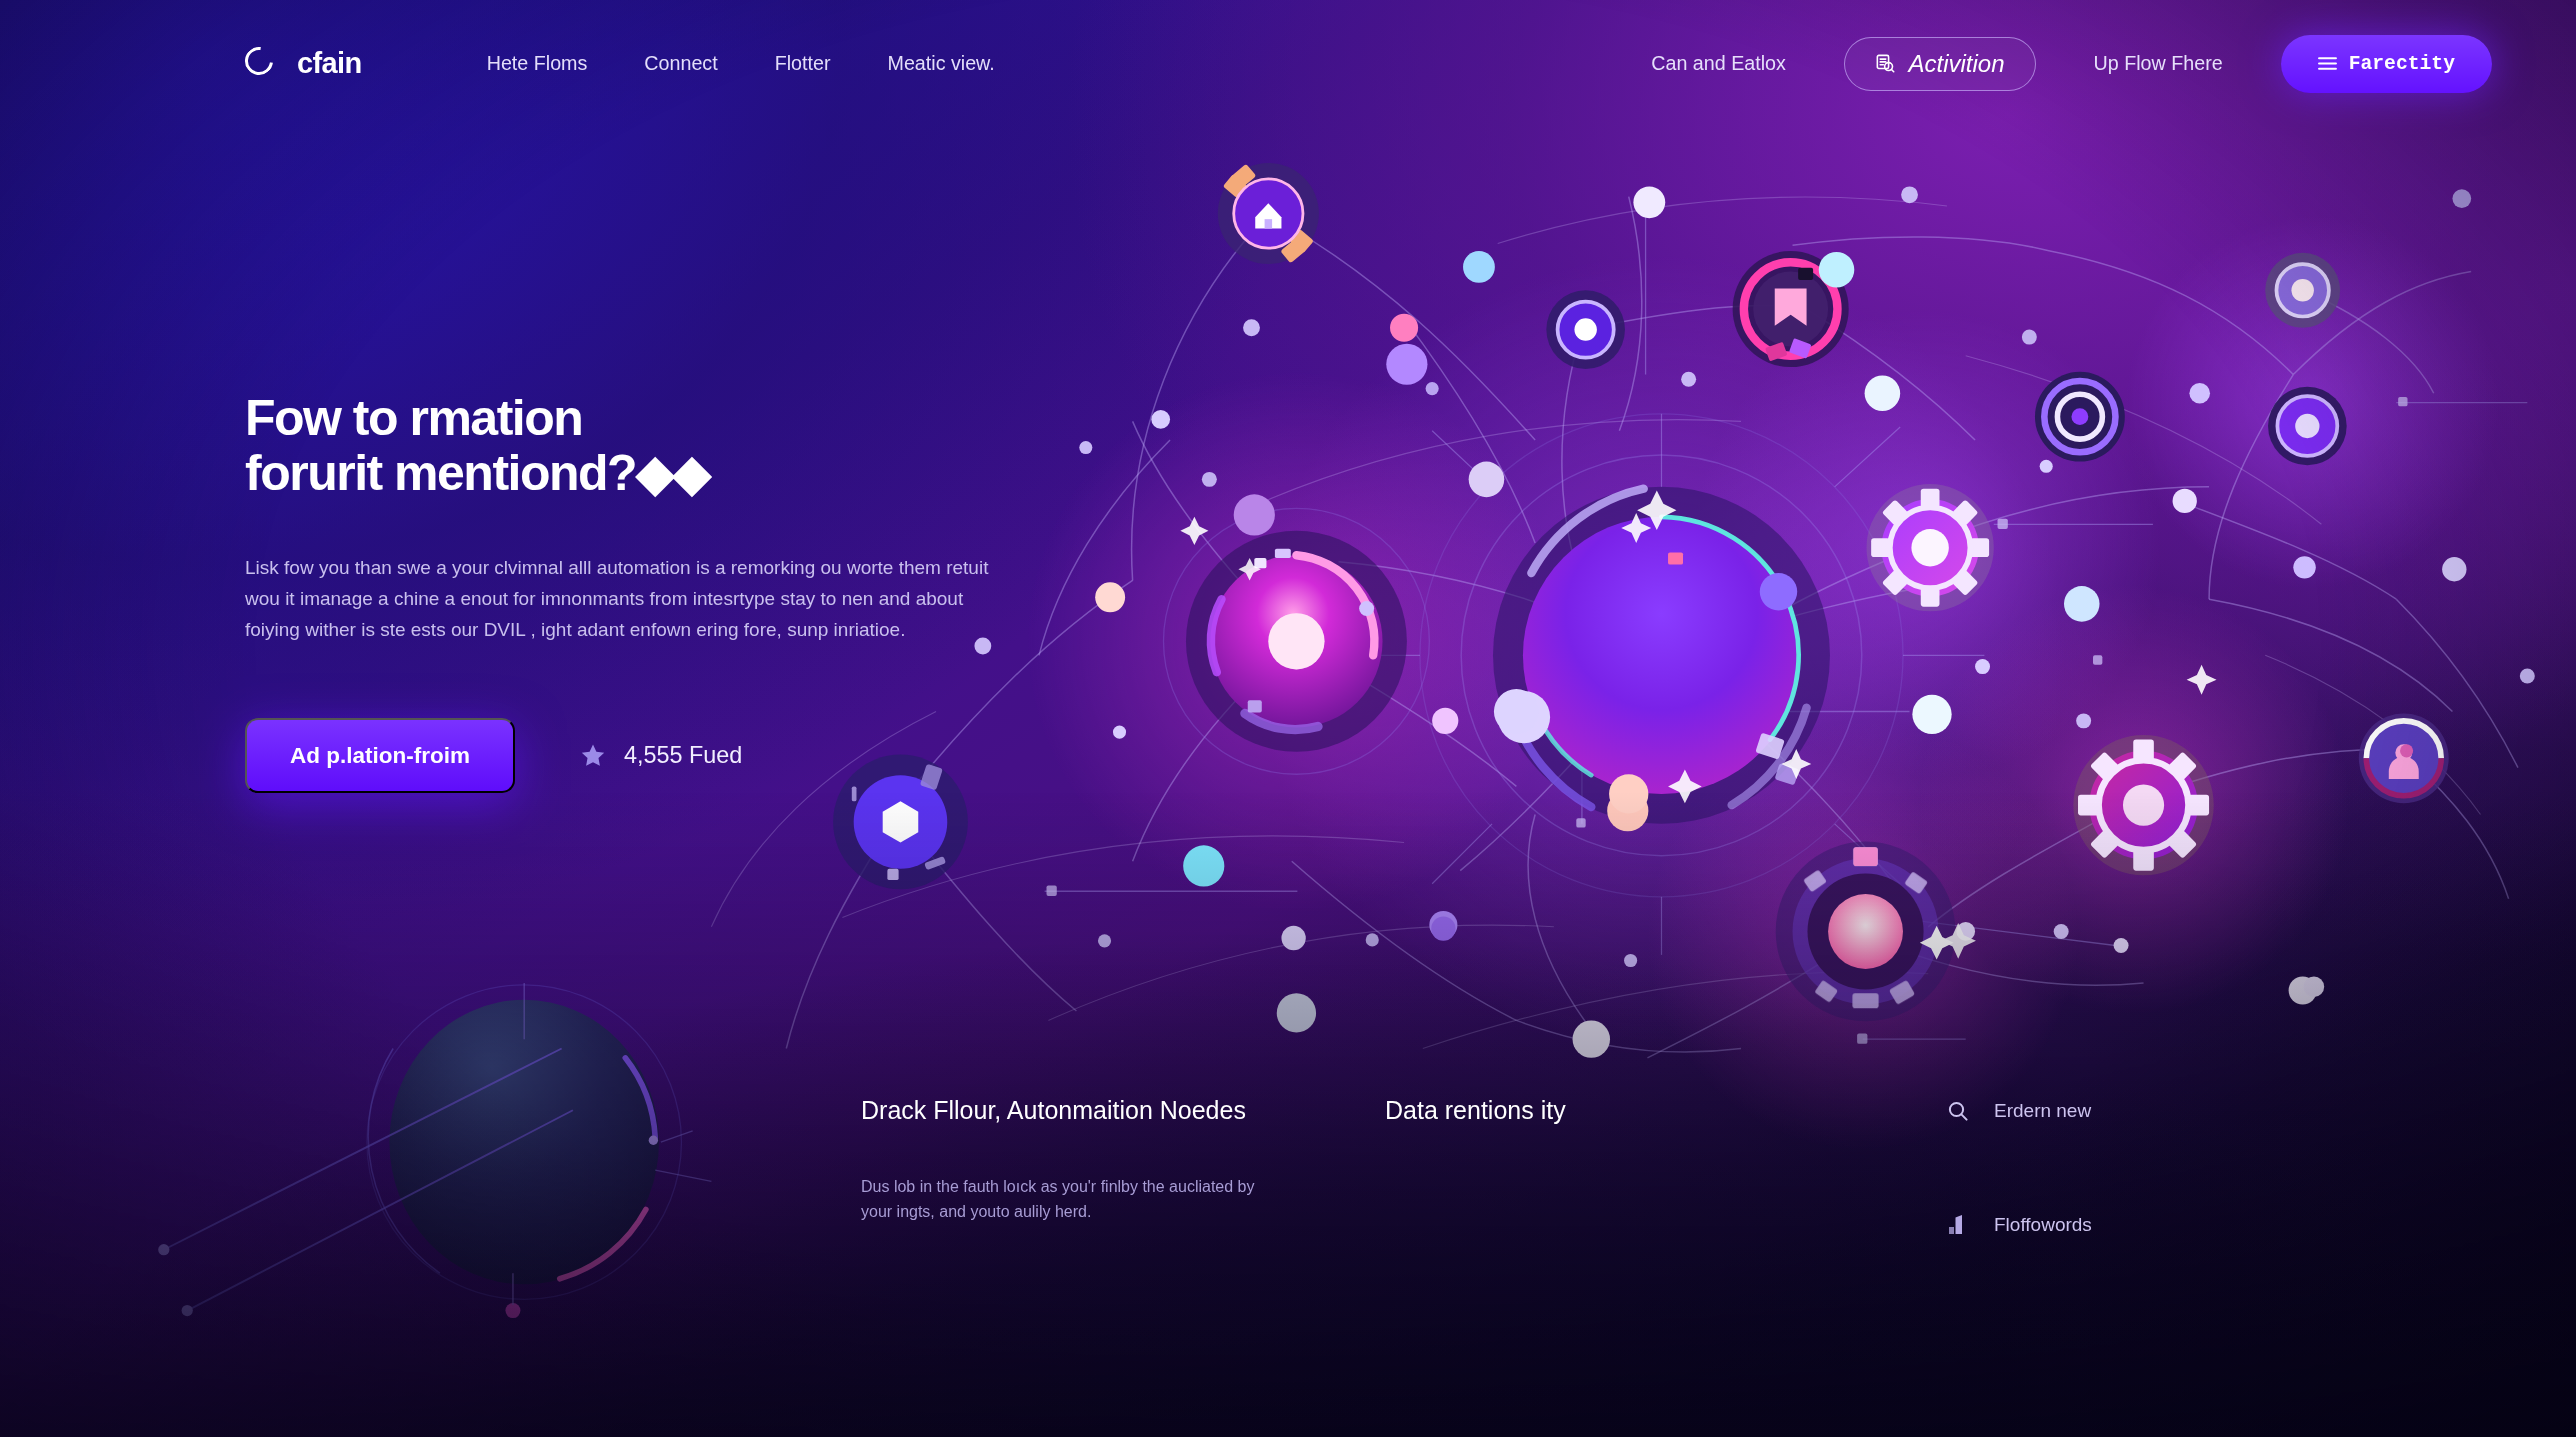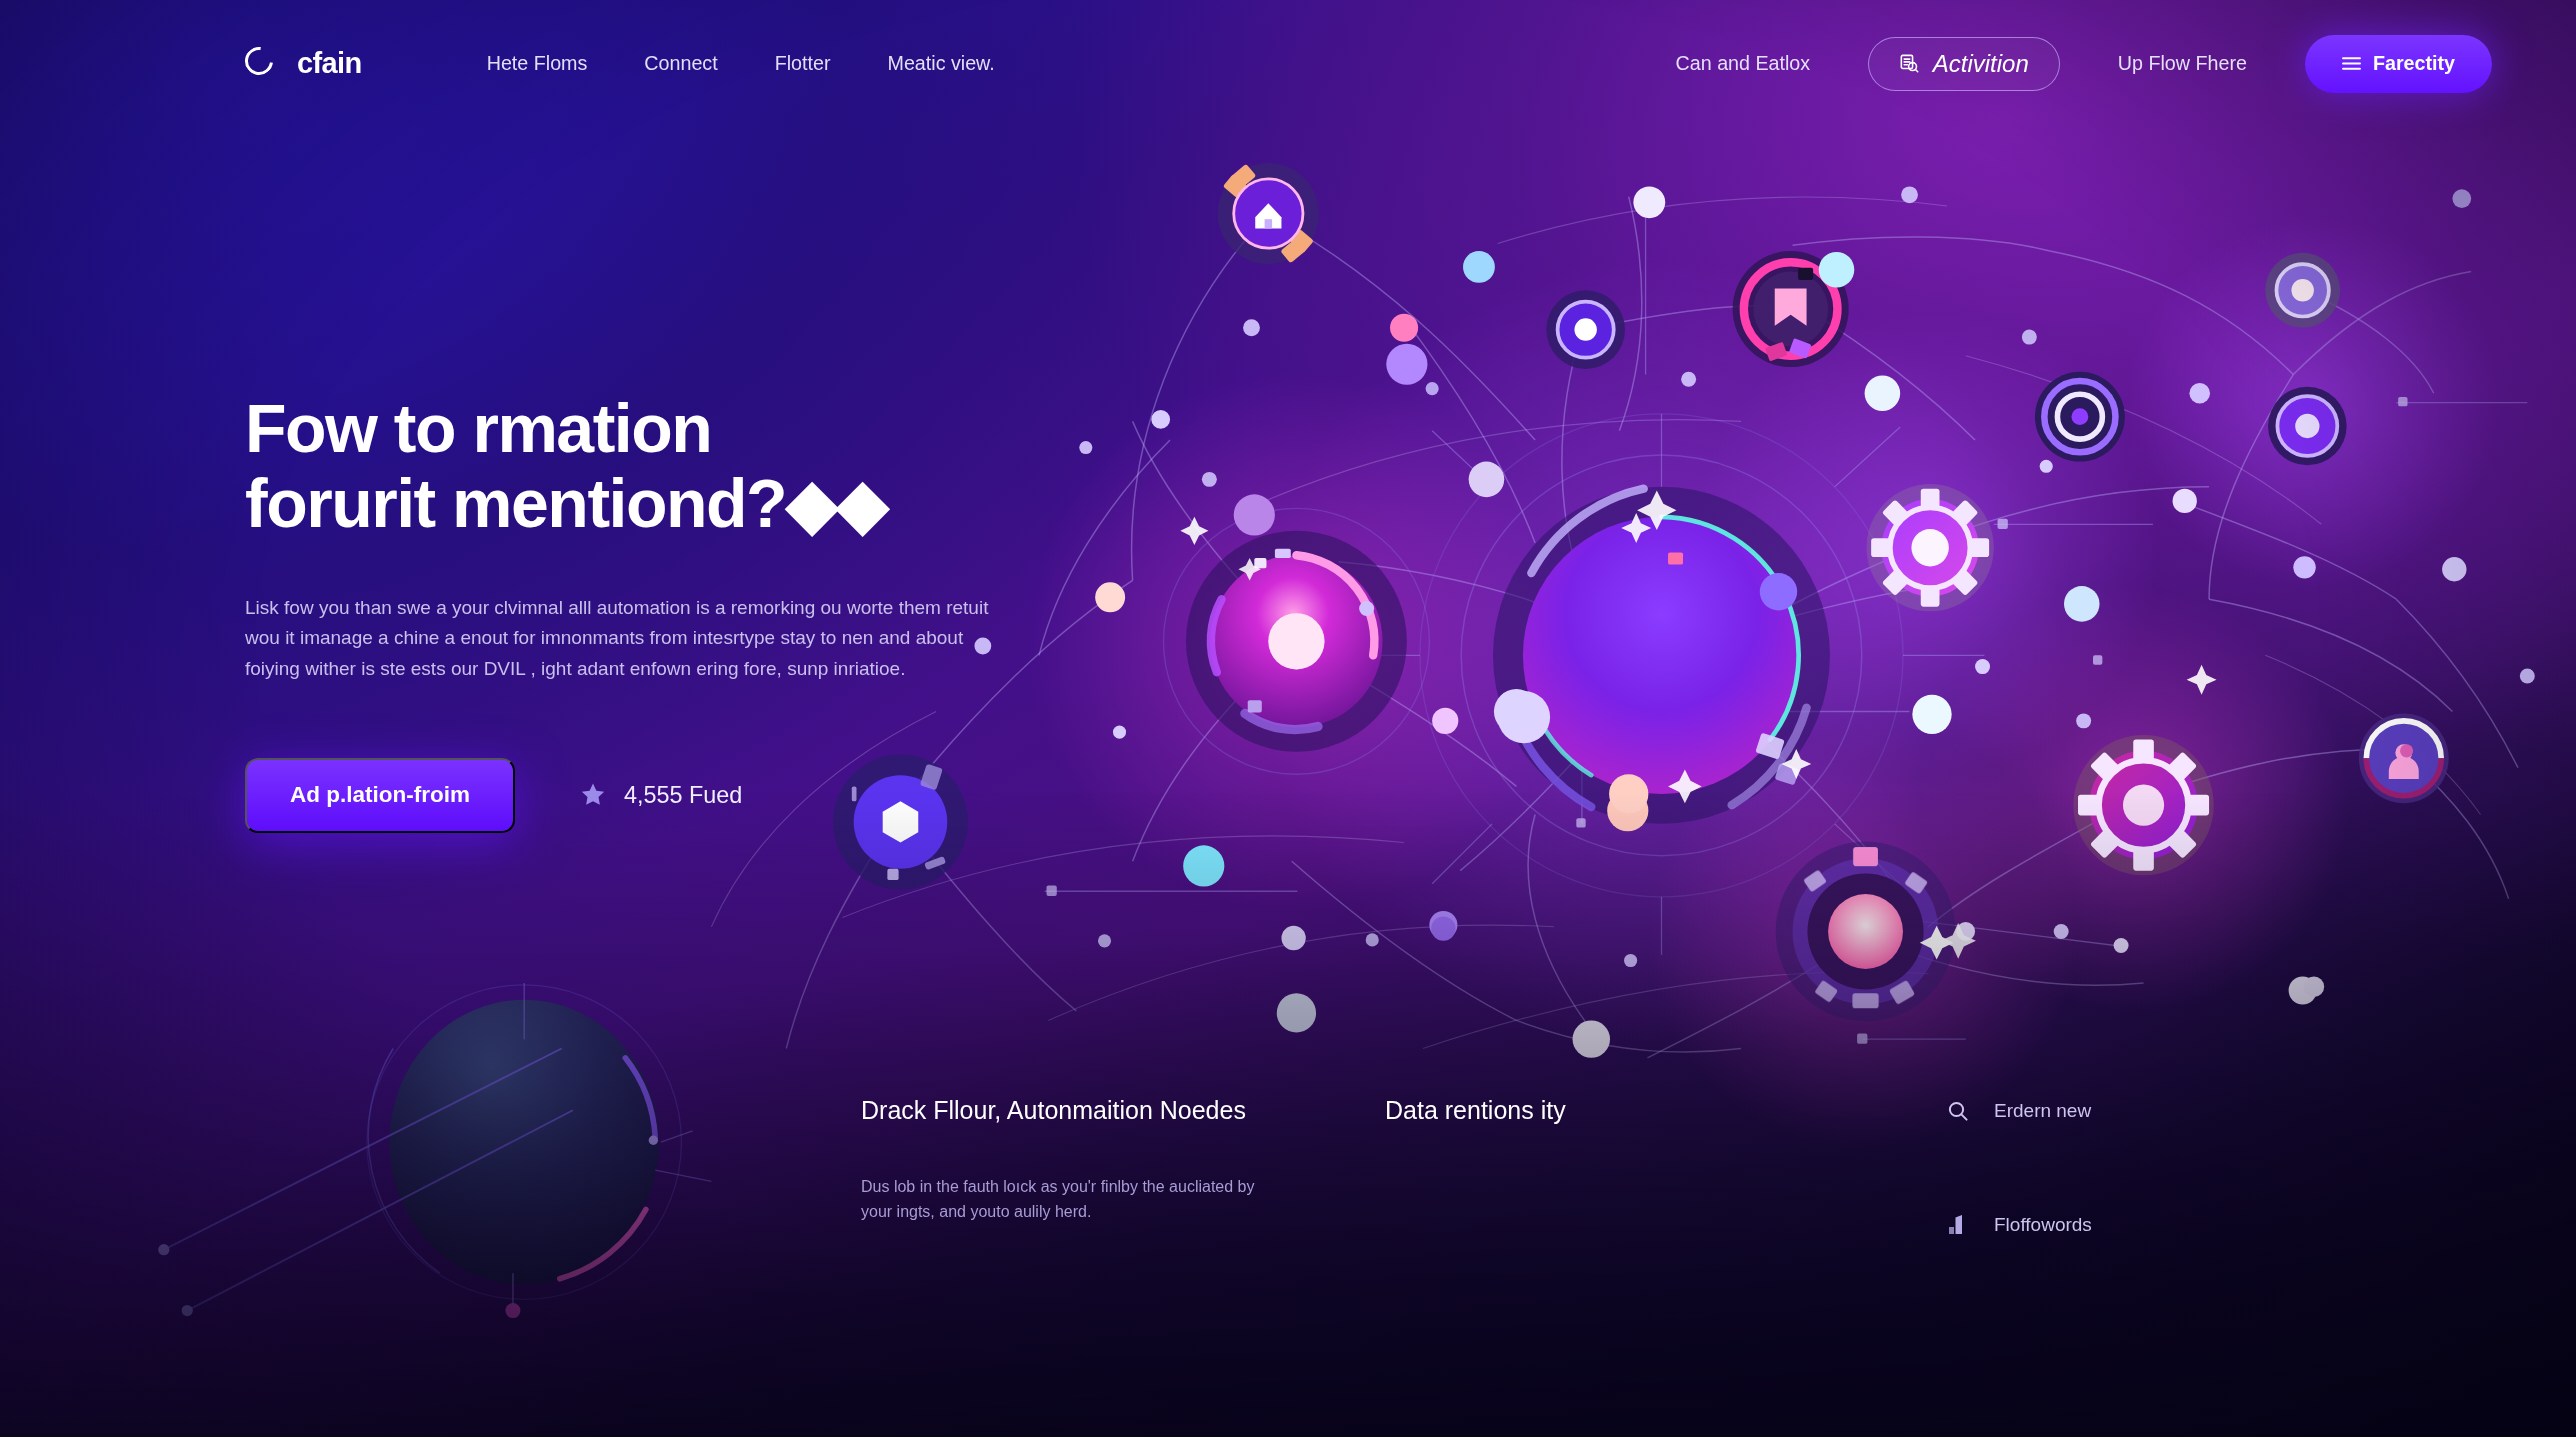--- a/index.html
+++ b/index.html
@@ -62,27 +62,28 @@
     background:rgba(255,255,255,0.035);
     font-style:italic;
   }
   .cta-pill {
     display:flex; align-items:center; gap:12px;
     height:58px; padding:0 37px;
     border-radius:37px; white-space:nowrap;
     background:linear-gradient(180deg,#7b35ff 0%,#6412ff 100%);
     color:#fff; font-size:19.7px; font-weight:600;
     box-shadow:0 0 39px rgba(110,35,255,0.62);
+    font-family:Liberation Mono, monospace;
   }
   .ic { flex:0 0 auto; display:block; }
 
   
   .hero { position:absolute; left:245px; top:391px; width:786px; z-index:30; }
   .hero h1 {
-    color:#ffffff; font-size:68px; line-height:1.10;
+    color:#ffffff; font-size:50px; line-height:1.10;
     font-weight:700; letter-spacing:-1.5px;
   }
   .hero h1 .di { letter-spacing:-1.9px; }
   .hero p.lead {
     margin-top:52px; color:#c9c0ee; font-size:19px; line-height:1.62;
     max-width:758px;
   }
   .hero-actions {
     margin-top:73px; display:flex; align-items:center; gap:64px;
   }

